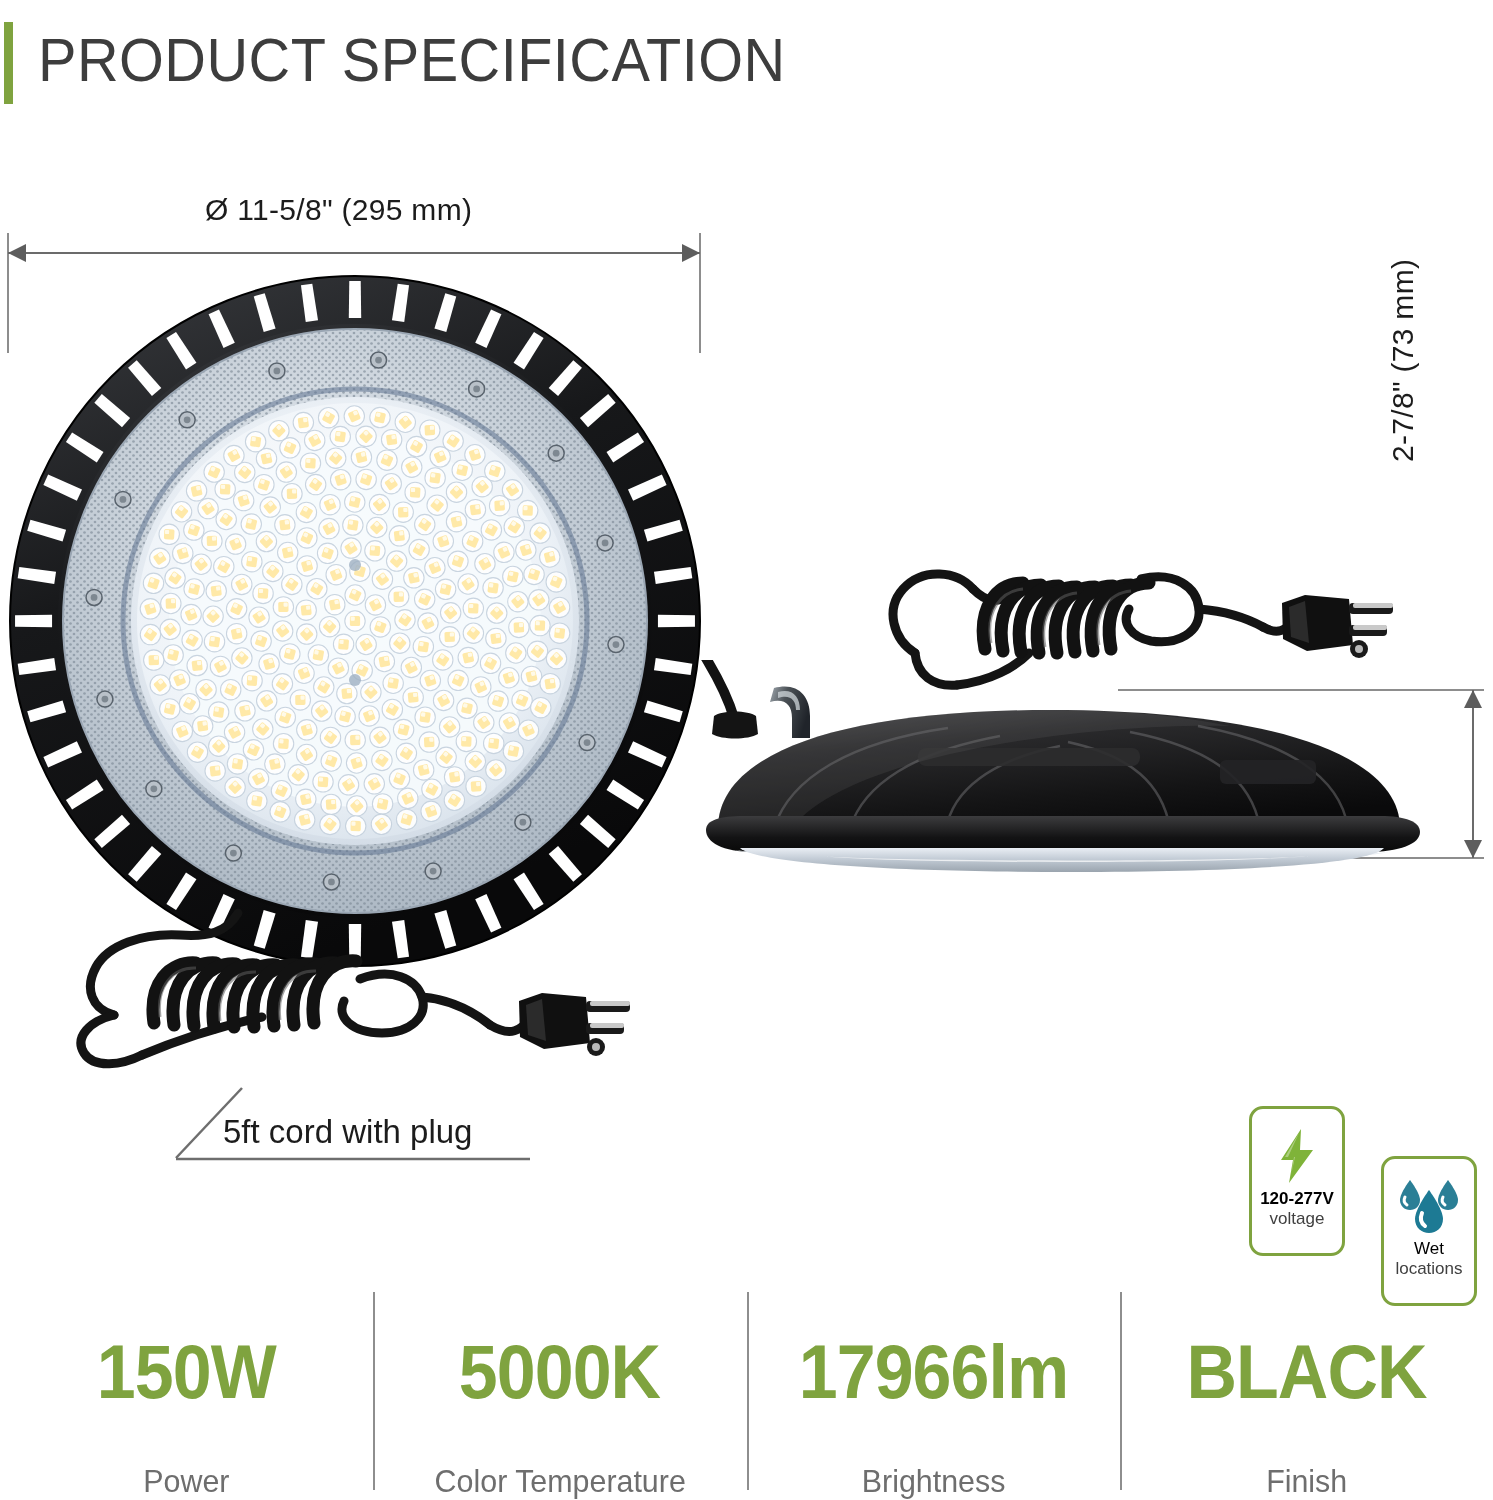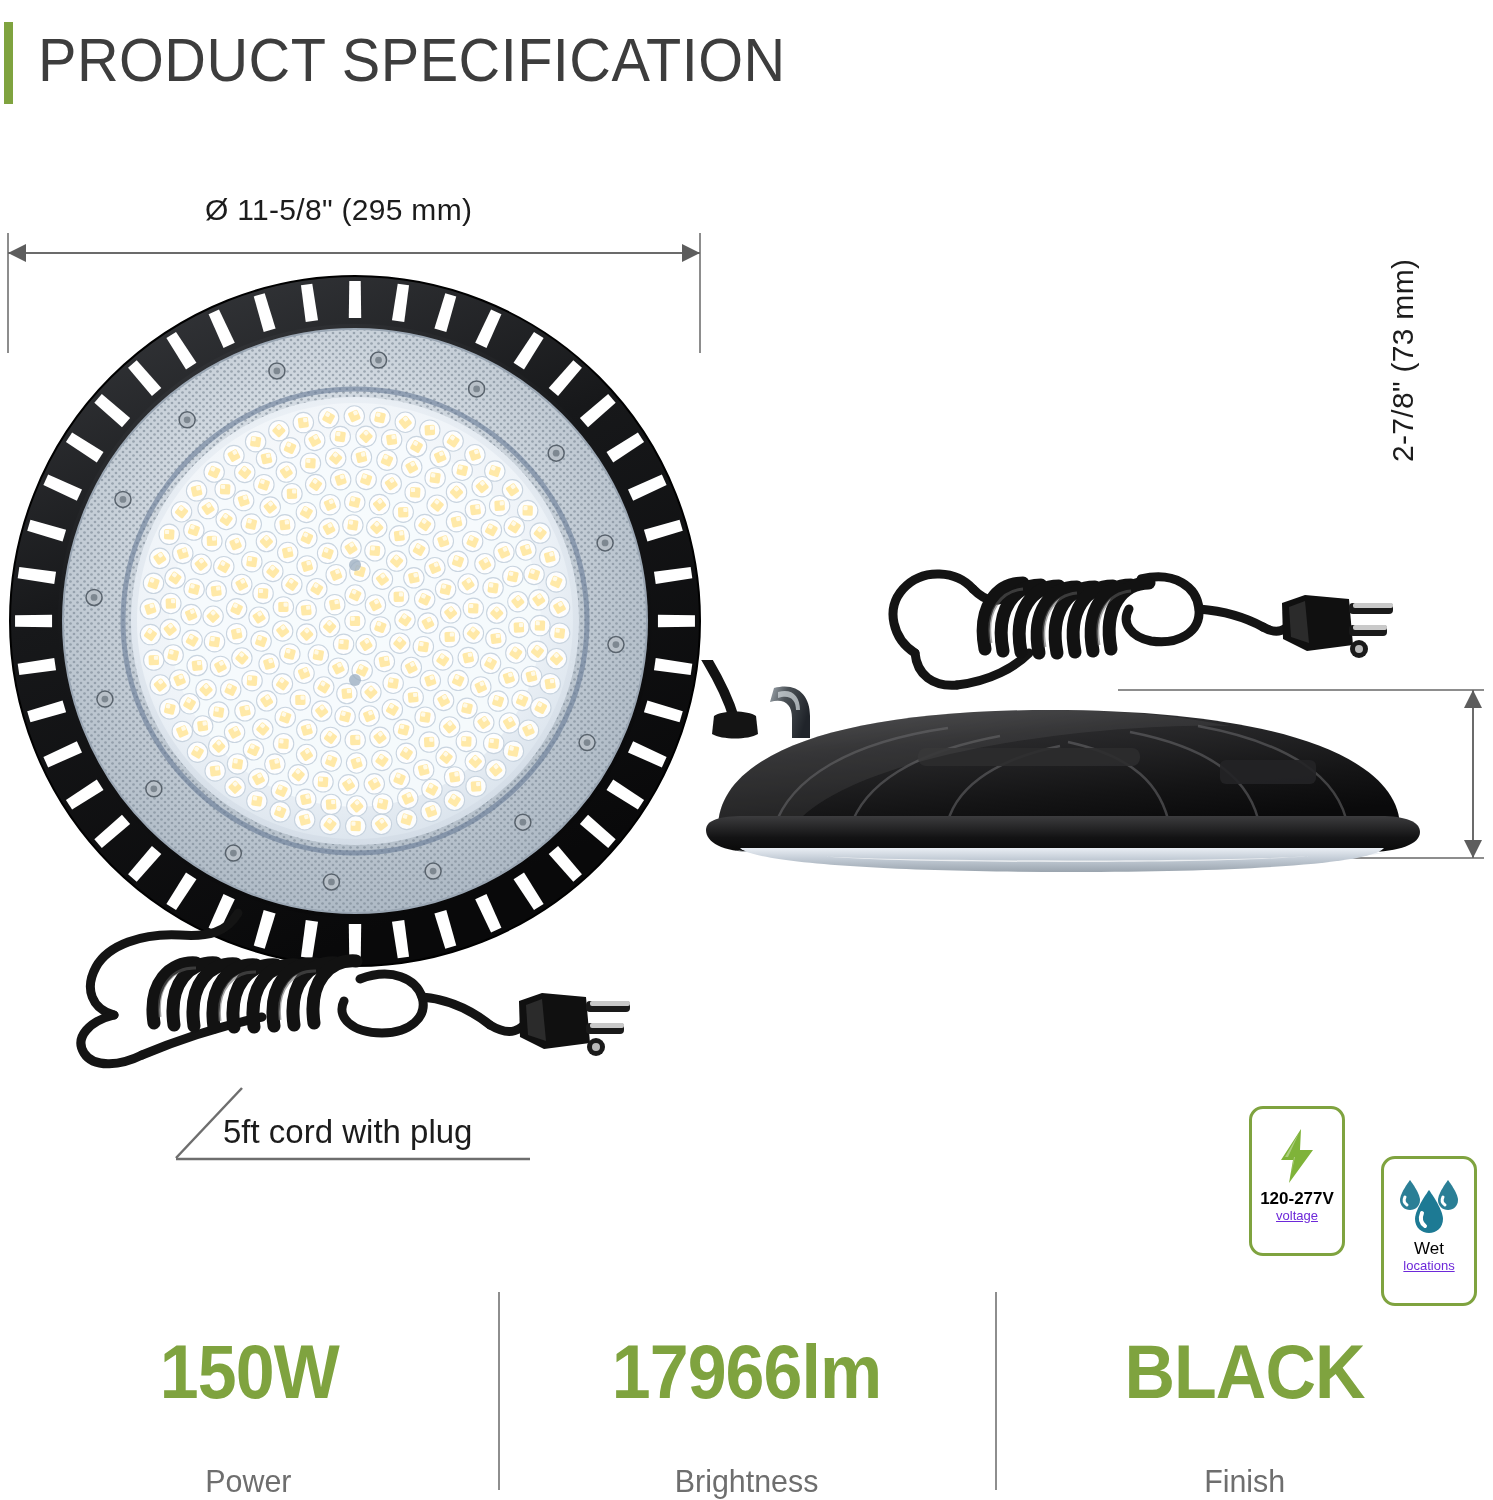--- a/index.html
+++ b/index.html
@@ -67,21 +67,21 @@
     border: 3px solid #7fa33f; border-radius: 14px;
     background: #fff;
     display: flex; flex-direction: column;
     align-items: center; justify-content: flex-start;
     padding-top: 14px;
   }
   #badge-voltage { left: 1249px; top: 1106px; }
   #badge-wet     { left: 1381px; top: 1156px; }
   .badge-icon { height: 66px; display: flex; align-items: center; justify-content: center; }
   .badge-line1 { font-size: 17px; font-weight: bold; color: #000000; line-height: 1.15; }
-  .badge-line2 { font-size: 13px; color: #6d28d9; line-height: 1.15; text-align: center; text-decoration: underline; }
+  .badge-line2 { font-size: 17px; color: #404040; line-height: 1.15; text-align: center; }
 
   
   #spec-bar {
     position: absolute; left: 0; top: 1292px;
     width: 1493px; height: 208px;
     display: flex;
   }
   .spec-cell {
     flex: 1 1 0; position: relative;
     display: flex; flex-direction: column;
@@ -1258,20 +1258,24 @@
     <div class="badge-line1" style="font-weight:normal">Wet</div>
     <div class="badge-line2">locations</div>
   </div>
 
   <div id="spec-bar">
     <div class="spec-cell">
       <div class="spec-value">150W</div>
       <div class="spec-label">Power</div>
     </div>
     <div class="spec-cell">
+      <div class="spec-value">5000K</div>
+      <div class="spec-label">Color Temperature</div>
+    </div>
+    <div class="spec-cell">
       <div class="spec-value">17966lm</div>
       <div class="spec-label">Brightness</div>
     </div>
     <div class="spec-cell">
       <div class="spec-value">BLACK</div>
       <div class="spec-label">Finish</div>
     </div>
   </div>
 
 </div>

